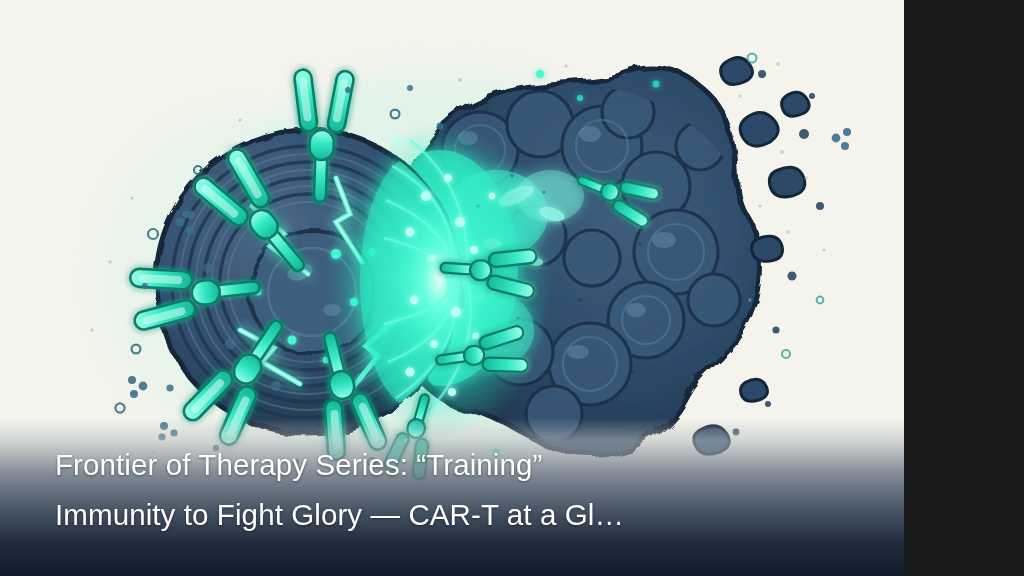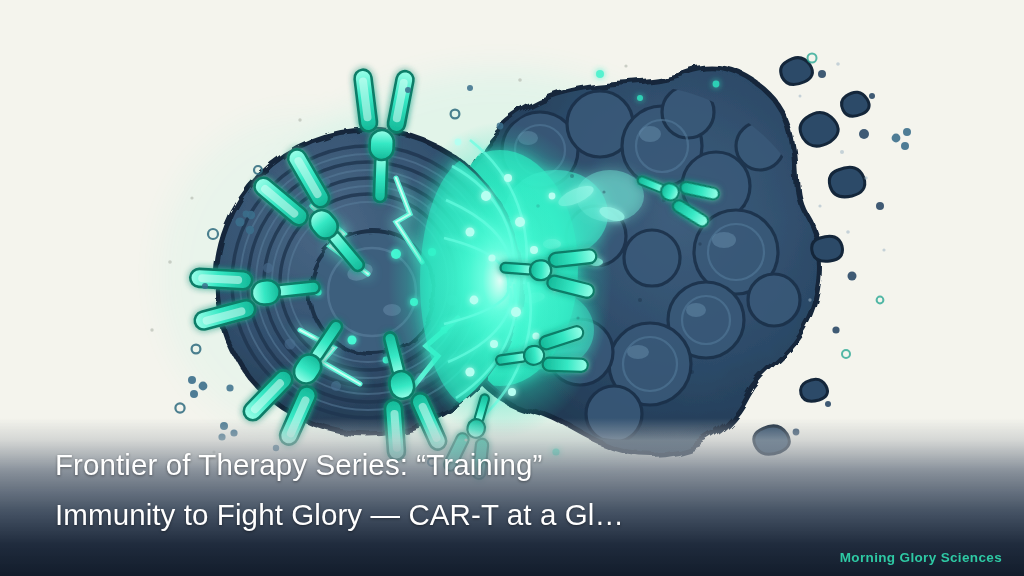--- a/index.html
+++ b/index.html
@@ -2,21 +2,21 @@
 <html><head>
 <meta charset="utf-8">
 <style>
   html, body {
     margin: 0;
     padding: 0;
     background: #1b1b1b;
   }
   #stage {
     position: relative;
-    width: 1024px;
+    width: 904px;
     height: 576px;
     overflow: hidden;
     background: #a21caf;
     font-family: "Liberation Sans", sans-serif;
   }
 
   
   #artwork {
     position: absolute;
     inset: 0;
@@ -499,15 +499,14 @@
     </g>
   </svg>
 
   <div class="caption-scrim"></div>
 
   <div class="caption-block">
     <div class="caption-line">Frontier of Therapy Series: “Training”</div>
     <div class="caption-line">Immunity to Fight Glory — CAR-T at a Gl…</div>
   </div>
 
-  <div class="watermark">Morning Glory Sciences</div>
 
 </div>
 
 </body></html>

